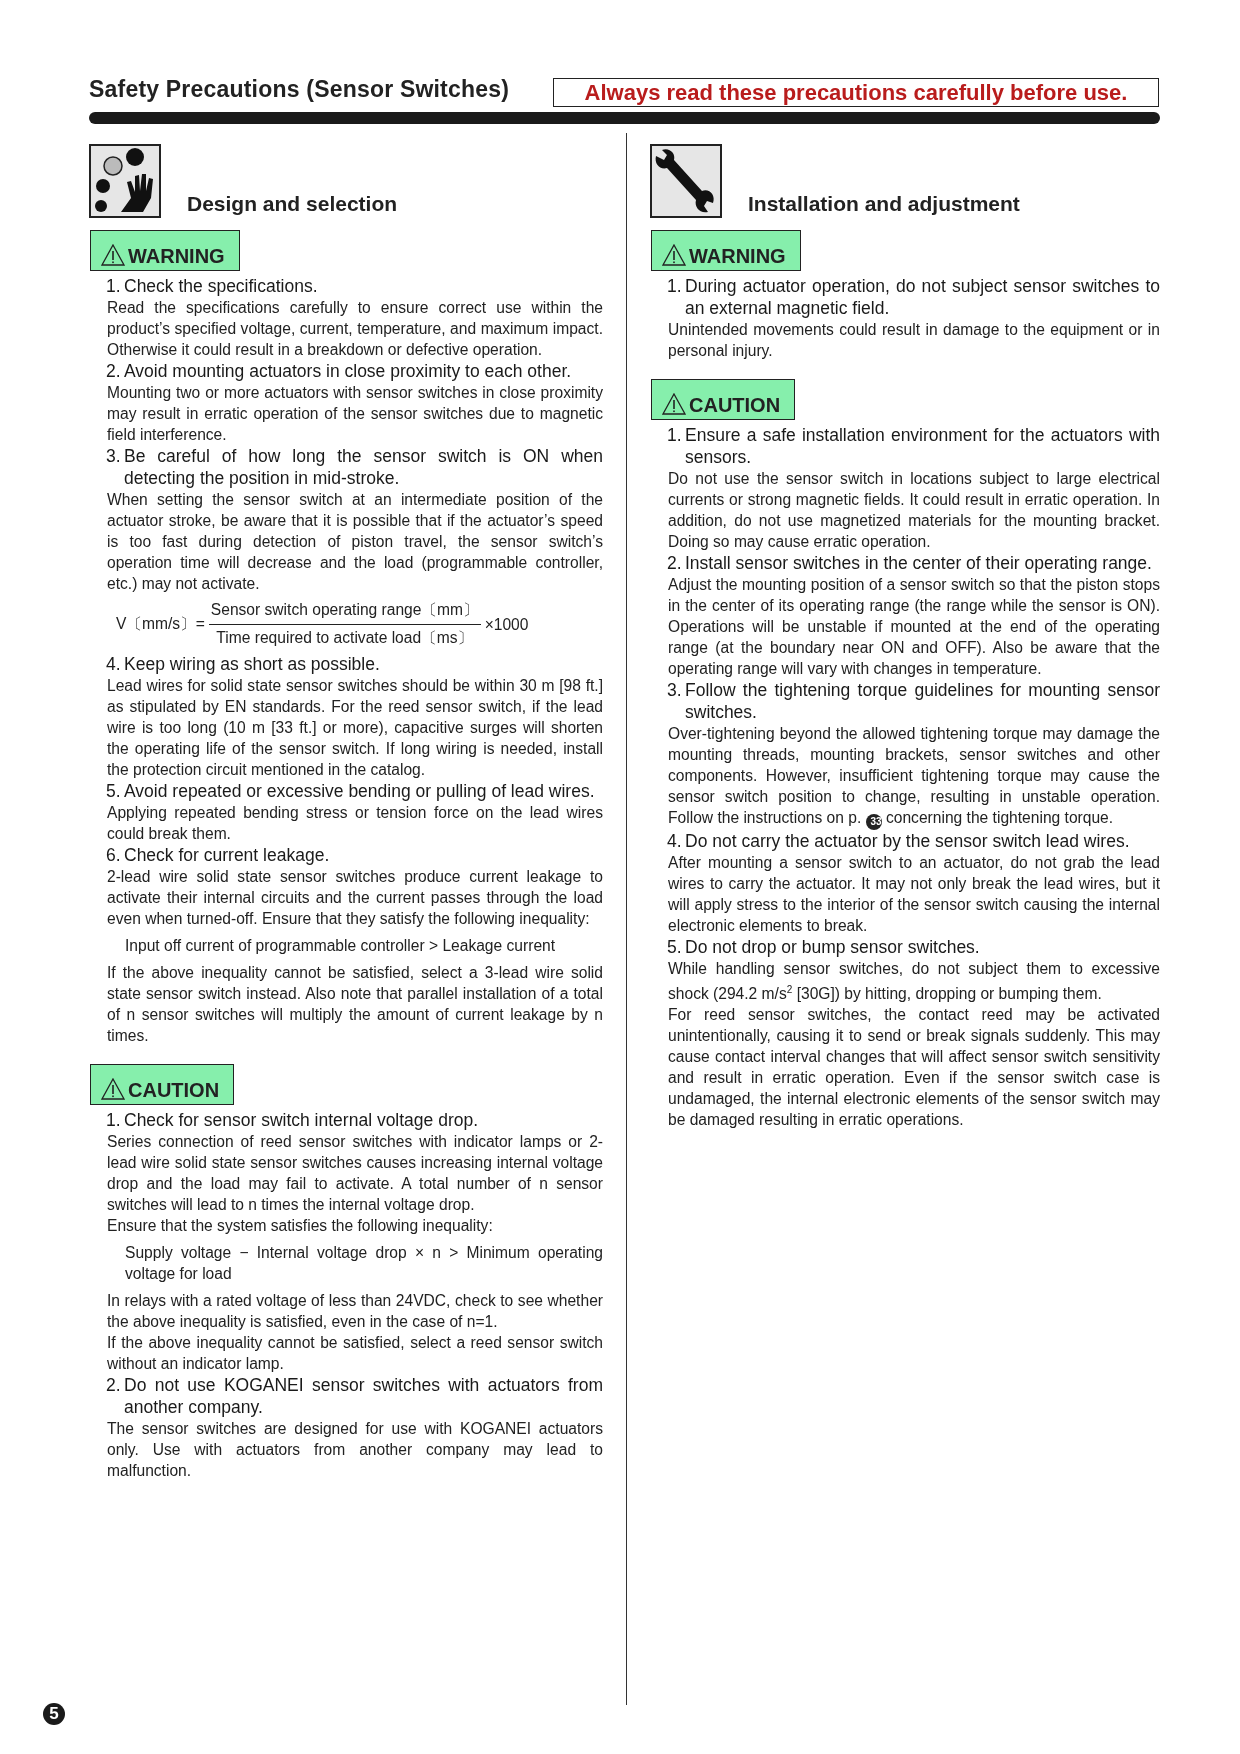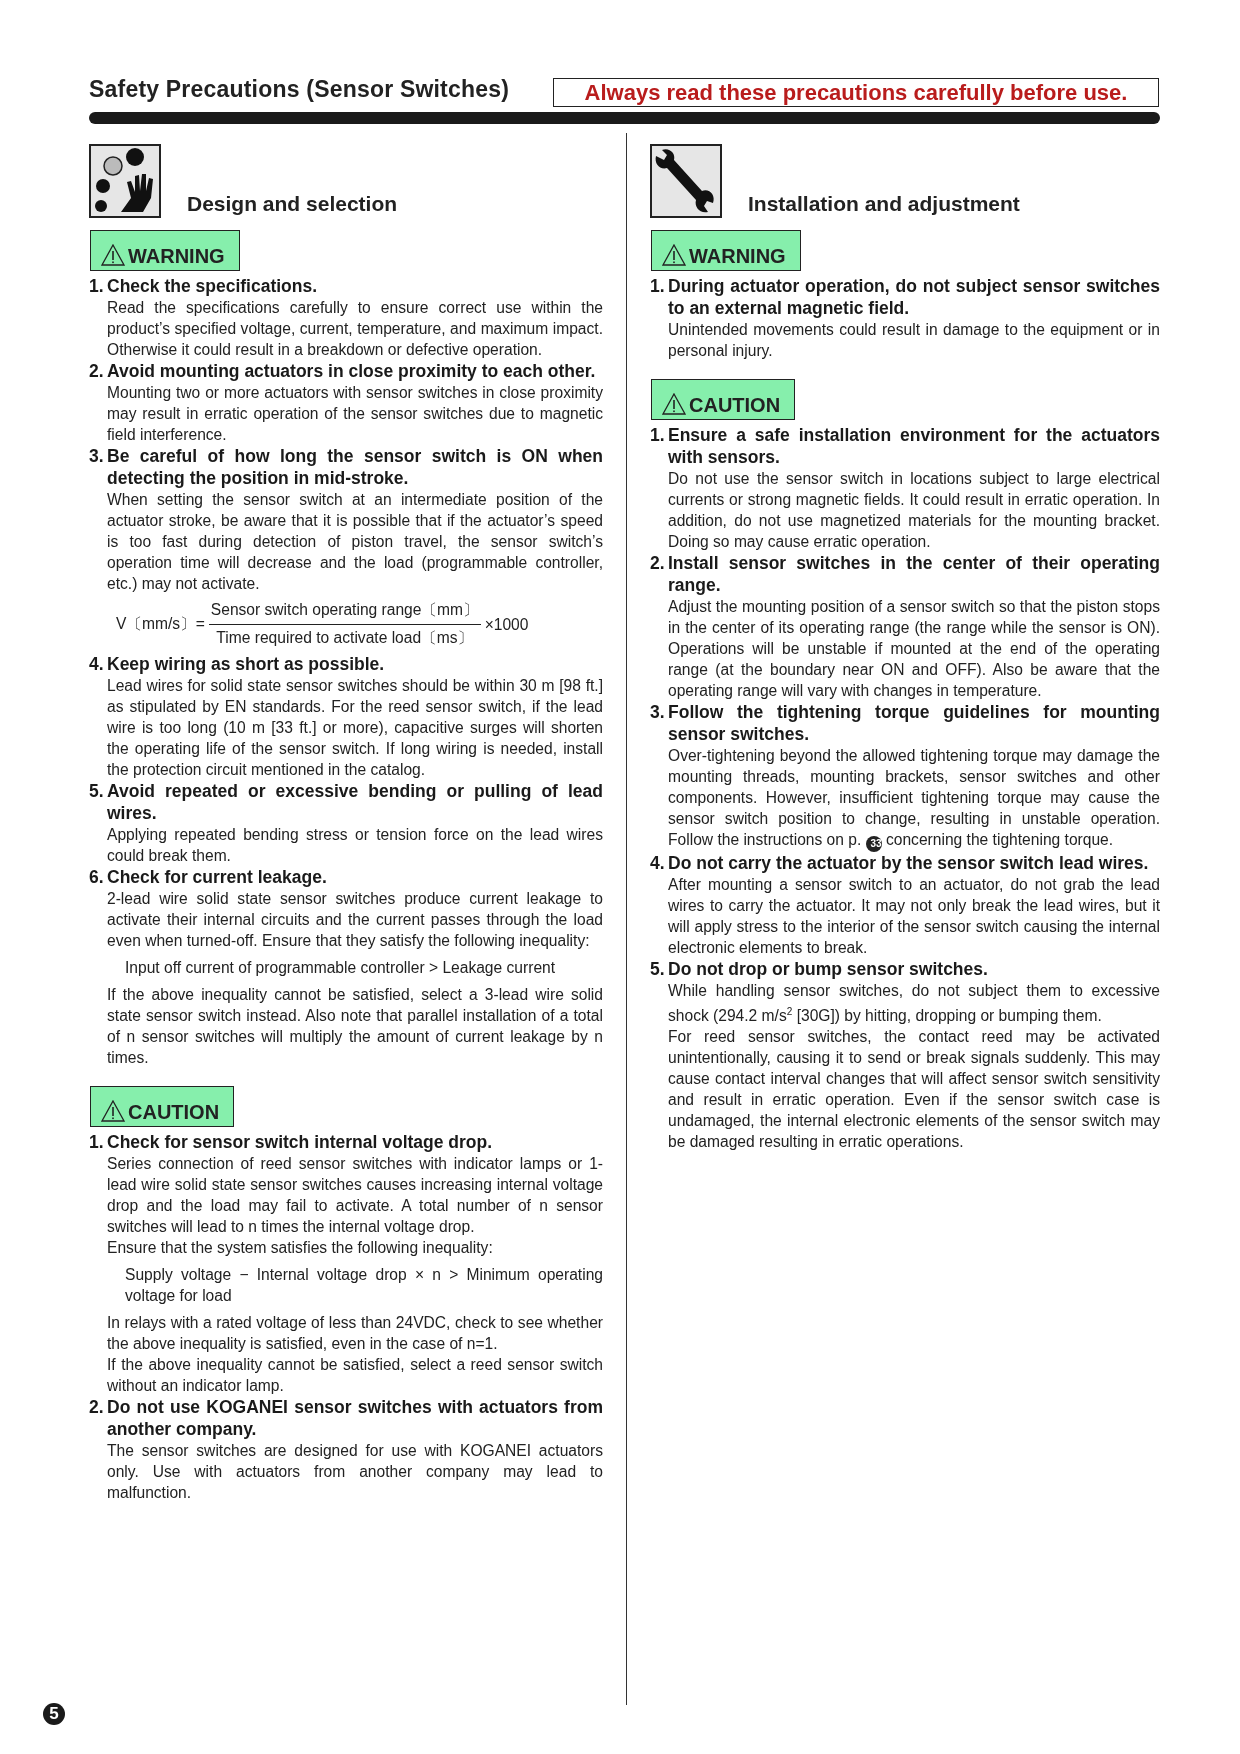--- a/index.html
+++ b/index.html
@@ -12,21 +12,21 @@
   .col { position:absolute; top:144px; width:514px; }
   .col-left { left:89px; }
   .col-right { left:650px; width:510px; }
   .sec-head { position:relative; height:80px;text-align:right; }
   .sec-icon { position:absolute; left:0; top:0; width:72px; height:74px; border:2px solid #222; background:#e6e6e6; box-sizing:border-box; }
   .sec-title { position:absolute; left:98px; top:48px; font-size:21px; font-weight:bold; color:#222; }
   .badge { display:inline-block; border:1.5px solid #222; background:#86efac; height:28px; line-height:28px; padding:11px 14px 0 10px; font-size:20px; font-weight:bold; margin:6px 0 4px 1px; color:#222; }
   .badge .tri { display:inline-block; vertical-align:-3px; margin-right:3px; }
   ol { list-style:none; margin:0; padding:0; }
   .item { margin:0; }
-  .item-title { font-size:17.5px; font-weight:bold; line-height:22px; padding-left:18px; text-indent:-18px; text-align:justify; }
+  .item-title { font-size:17.5px; font-weight:normal; line-height:22px; padding-left:18px; text-indent:-18px; text-align:justify;margin-left:17px; }
   .item-title .num { display:inline-block; width:18px; text-indent:0; }
   .p { font-size:15.6px; line-height:21px; padding-left:18px; text-align:justify; color:#222; }
   .ineq { font-size:15.6px; line-height:21px; padding-left:36px; margin:6px 0 6px; text-align:justify; color:#222; }
   .formula { display:flex; align-items:center; padding-left:27px; font-size:15.6px; margin:6px 0 4px; color:#222; }
   .frac { display:inline-flex; flex-direction:column; align-items:center; margin:0 4px; }
   .frac .num-t { padding:0 2px 3px; border-bottom:1.2px solid #222; }
   .frac .den-t { padding-top:3px; }
   .gap { height:12px; }
   .page-num { position:absolute; left:43px; top:1703px; width:22px; height:22px; border-radius:50%; background:#1a1a1a; color:#fff; font-size:17px; line-height:22px; text-align:center; font-weight:bold; }
   .circ-ref { display:inline-block; width:16px; height:16px; border-radius:50%; background:#222; color:#fff; font-size:10px; line-height:16px; text-align:right; vertical-align:-2px; font-weight:bold; }
@@ -103,21 +103,21 @@
   <div class="gap"></div>
   <div class="badge"><span class="tri"><svg width="24" height="22" viewBox="0 0 24 22">
           <path d="M12 1 L23 21 L1 21 Z" fill="none" stroke="#222" stroke-width="1.3"></path>
           <rect x="11.2" y="7" width="1.6" height="9" fill="#222"></rect>
           <rect x="11.2" y="17.5" width="1.6" height="1.6" fill="#222"></rect>
         </svg></span><span>CAUTION</span></div>
 
   <ol>
     <li class="item">
       <div class="item-title"><span class="num">1.</span><span>Check for sensor switch internal voltage drop.</span></div>
-      <div class="p">Series connection of reed sensor switches with indicator lamps or 1-lead wire solid state sensor switches causes increasing internal voltage drop and the load may fail to activate. A total number of n sensor switches will lead to n times the internal voltage drop.</div>
+      <div class="p">Series connection of reed sensor switches with indicator lamps or 2-lead wire solid state sensor switches causes increasing internal voltage drop and the load may fail to activate. A total number of n sensor switches will lead to n times the internal voltage drop.</div>
       <div class="p">Ensure that the system satisfies the following inequality:</div>
       <div class="ineq">Supply voltage − Internal voltage drop × n &gt; Minimum operating voltage for load</div>
       <div class="p">In relays with a rated voltage of less than 24VDC, check to see whether the above inequality is satisfied, even in the case of n=1.</div>
       <div class="p">If the above inequality cannot be satisfied, select a reed sensor switch without an indicator lamp.</div>
     </li>
     <li class="item">
       <div class="item-title"><span class="num">2.</span><span>Do not use KOGANEI sensor switches with actuators from another company.</span></div>
       <div class="p">The sensor switches are designed for use with KOGANEI actuators only. Use with actuators from another company may lead to malfunction.</div>
     </li>
   </ol>

